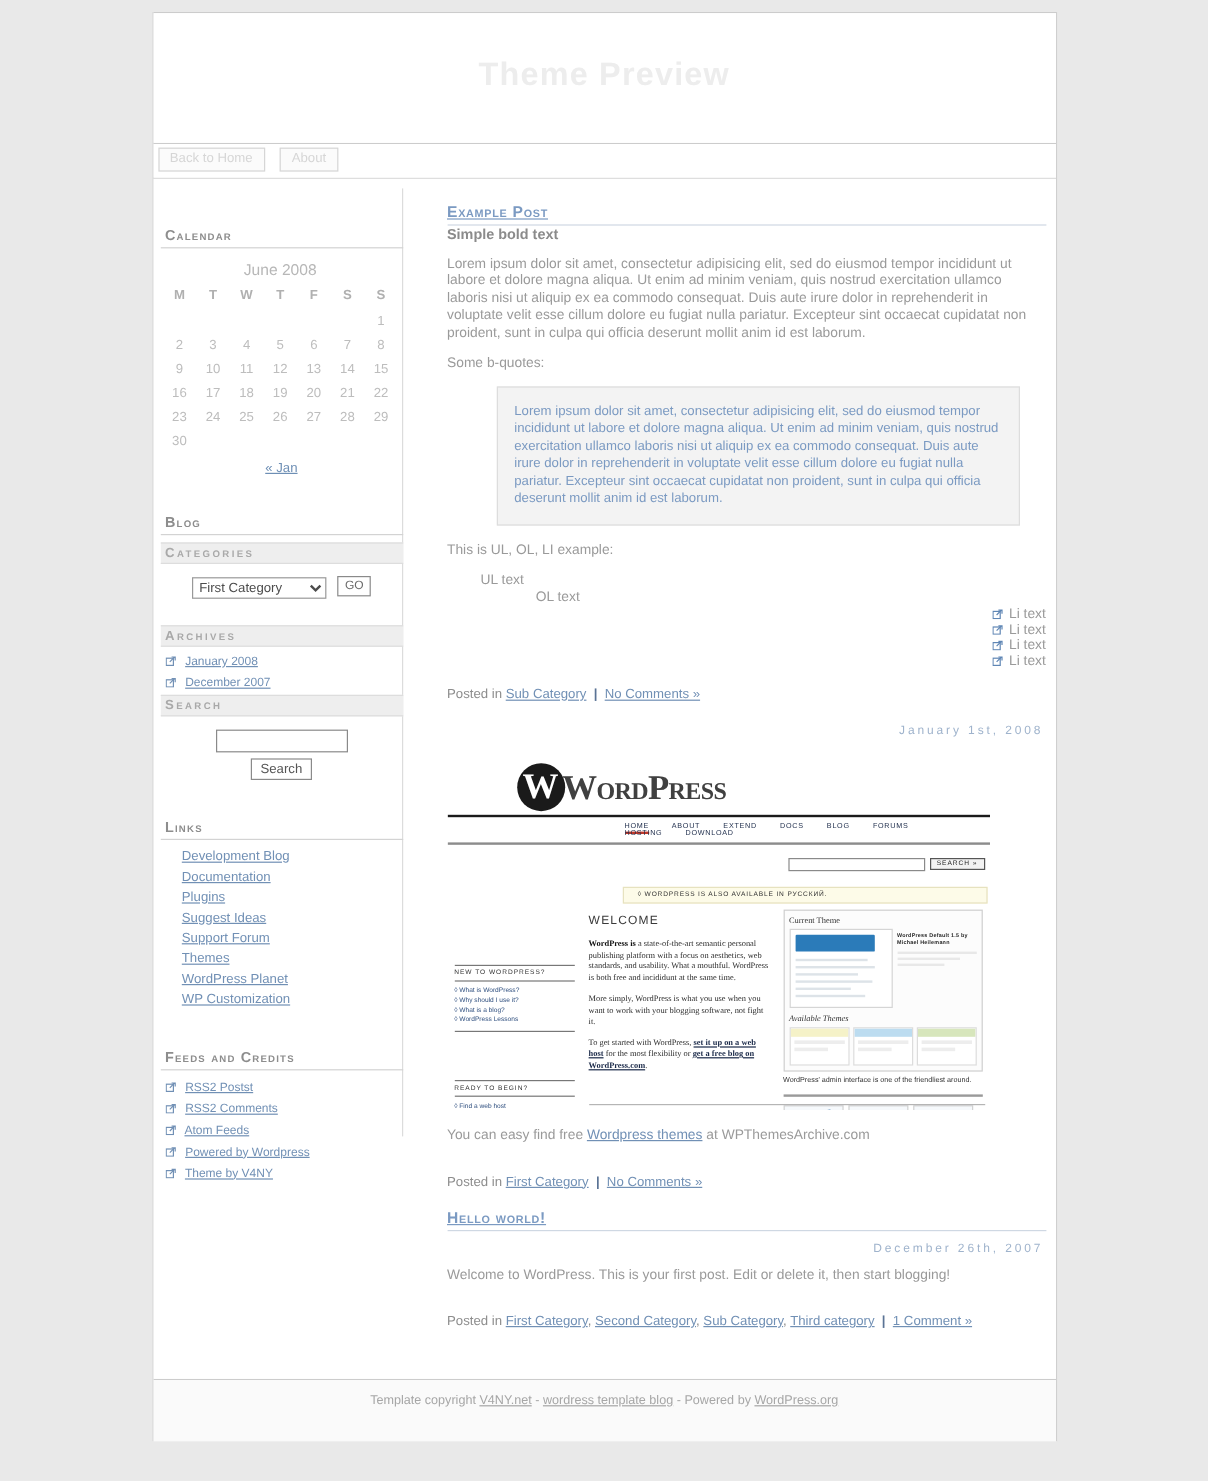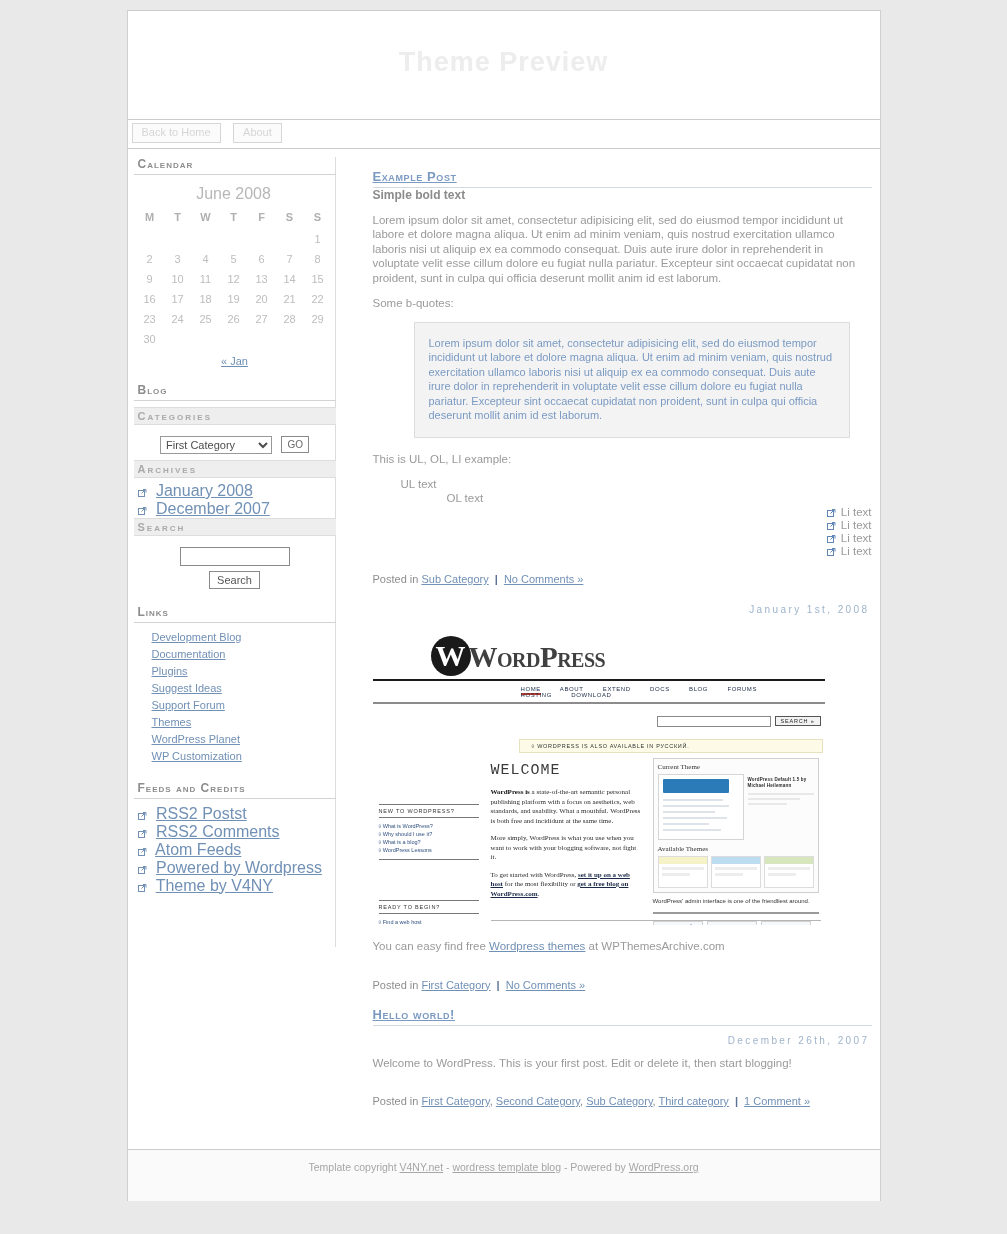--- a/index.html
+++ b/index.html
@@ -111,32 +111,32 @@
     font-weight: bold;
     font-variant: small-caps;
     letter-spacing: 2px;
     color: #a9a9a9;
     background: #eeeeee;
     border-top: 1px solid #dddddd;
     border-bottom: 1px solid #dddddd;
     padding: 2px 0 2px 4px;
     margin: 0 0 4px 0;
   }
-  .widget { margin-bottom: 16px; }
+  .widget { margin-bottom: 16px; margin-top: 32px; }
 
   
   table.calendar {
     width: 196px;
     border-collapse: collapse;
     margin: 2px 0 0 2px;
     font-size: 11px;
     color: #b5b5b5;
   }
   table.calendar caption {
-    font-size: 16px;
+    font-size: 13px;
     color: #b7b7b7;
     padding: 4px 0 6px 0;
     text-align: center;
   }
   table.calendar th {
     font-size: 11px;
     font-weight: bold;
     color: #b0b0b0;
     padding: 2px 0 6px 0;
     text-align: center;
@@ -146,21 +146,21 @@
     text-align: center;
     padding: 4px 0;
     color: #bdbdbd;
     font-size: 11px;
   }
   .cal-nav { padding-top: 6px; text-align: center; font-size: 11px; }
   .cal-nav a { color: #6e8fb5; text-decoration: underline; }
 
   
   .cat-row {
-    padding: 6px 0 6px 0;
+    padding: 6px 0 22px 0;
     text-align: center;
   }
   select.cat-select {
     width: 112px;
     font-size: 11px;
     font-family: "Liberation Sans", sans-serif;
     color: #4c4c4c;
     border: 1px solid #999999;
     background: #ffffff;
     padding: 1px;
@@ -210,21 +210,21 @@
   ul.linklist a {
     color: #7190b5;
     text-decoration: underline;
   }
   ul.iconlist {
     list-style: none;
     margin: 4px 0 0 0;
     padding: 0 0 0 4px;
   }
   ul.iconlist li {
-    font-size: 16px;
+    font-size: 10px;
     padding: 2px 0;
     line-height: 14px;
     white-space: nowrap;
   }
   ul.iconlist a {
     color: #7190b5;
     text-decoration: underline;
   }
   .lnkicon {
     display: inline-block;
@@ -394,22 +394,22 @@
     font-size: 5.5px; letter-spacing: 0.8px; color: #333333;
     border-top: 1px solid #777777; border-bottom: 1px solid #777777;
     padding: 3px 0 3px 0; margin-bottom: 4px;
   }
   .wp-litem { font-size: 5.5px; color: #2f4f7f; line-height: 8px; }
   .wp-mid {
     position: absolute; left: 118px; top: 0; width: 150px;
     font-family: "Liberation Serif", serif;
   }
   .wp-welcome {
-    font-family: Liberation Mono, monospace;
-    font-size: 15px; color: #3a3a3a; letter-spacing: 1px; margin-bottom: 9px;
+    font-family: Liberation Sans, sans-serif;
+    font-size: 10px; color: #3a3a3a; letter-spacing: 1px; margin-bottom: 9px;
   }
   .wp-para { font-size: 7px; line-height: 9.5px; color: #2b2b2b; margin-bottom: 8px; }
   .wp-para b { color: #111111; }
   .wp-para u { color: #1b2a49; }
   .wp-right { position: absolute; left: 280px; top: -4px; width: 166px; }
   .wp-panel { border: 1px solid #cfcfcf; background: #fcfcfc; padding: 4px; }
   .wp-panel-h {
     font-family: "Liberation Serif", serif;
     font-size: 7px; color: #333333; margin-bottom: 3px;
   }
@@ -420,21 +420,21 @@
   .wp-mini .bar { position: absolute; left: 4px; top: 4px; width: 66px; height: 14px; background: #2b7bb9; border-radius: 1px;}
   .wp-mini .ln { position: absolute; left: 4px; height: 2px; background: #dde3e8; }
   .wp-cap {
     font-family: "Liberation Sans", sans-serif;
     font-size: 6px; color: #333333; line-height: 8px; padding: 4px 0 0 0;
   }
   .wp-hr { height: 2px; background: #9a9a9a; margin: 7px 0 7px 0; }
   .wp-thumbs { display: flex; gap: 4px; }
   .wp-thumb { width: 48px; height: 36px; border: 1px solid #d2d2d2; background: #f6f9fc; position: relative; overflow:hidden;}
   .wp-thumb .t1 { position:absolute; left:4px; top:5px; width:34px; height:12px; background:#2f6fa8; transform: skewY(-8deg);}
-  .wp-avail { margin-top: 5px; }
+  .wp-avail { margin-top: 5px; font-style: italic; }
   .wp-availrow { display:flex; gap:3px; margin-top:3px; }
   .wp-availbox { width: 50px; height: 30px; border:1px solid #dcdcdc; background:#ffffff; position:relative; overflow:hidden;}
   .wp-availbox .hd { position:absolute; left:0; top:0; right:0; height:7px; }
   .wp-availbox .bd { position:absolute; left:3px; top:10px; right:3px; height:3px; background:#ededed; }
   .wp-bottomline { height: 1px; background: #b5b5b5; margin-top: 8px; }
 
   
   #footer {
     border-top: 1px solid #cccccc;
     background: #fafafa;

